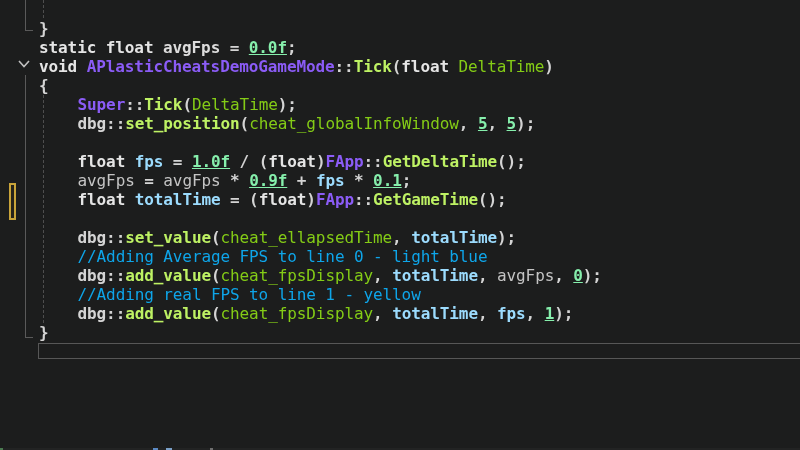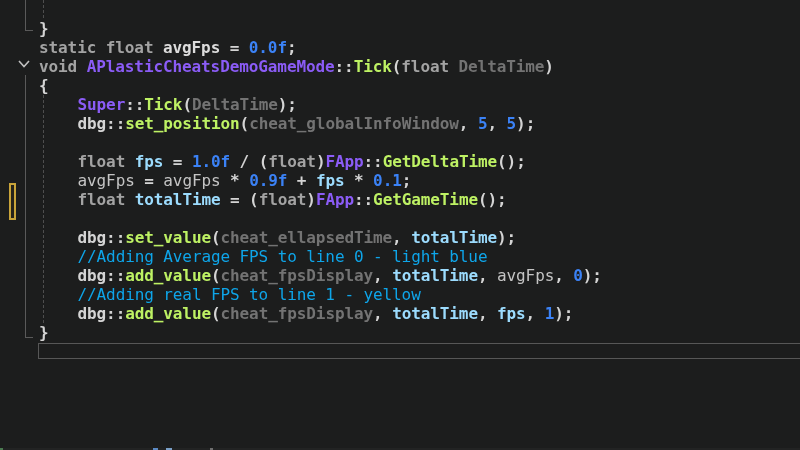--- a/index.html
+++ b/index.html
@@ -25,29 +25,29 @@
   .guide{position:absolute;width:0;border-left:1px dashed #4e4e4e;}
   .g1{left:43px;top:0;height:18px;}
   .g2{left:43px;top:95px;height:228px;}
   
   .code{
     position:absolute;left:39px;top:0;right:0;
     font-size:16px;line-height:19px;letter-spacing:-0.1px;
     white-space:pre;cursor:text;
   }
   .code-line{height:19px;font-weight:bold;color:#d4d4d4;}
-  .tk-kw{color:#a3a3a3;}
+  .tk-kw{color:#e5e5e5;}
   .tk-ty{color:#8b5cf6;}
   .tk-fn{color:#bef264;}
   .tk-lv{color:#9CDCFE;}
-  .tk-nu{color:#3b82f6;}
+  .tk-nu{color:#86efac;text-decoration:underline;}
   .tk-pl{color:#D4D4D4;}
   .tk-df{color:#DCDCDC;}
   .tk-cm{color:#0ea5e9;font-weight:normal;}
-  .tk-id{color:#737373;font-weight:bold;}
+  .tk-id{color:#84cc16;font-weight:normal;}
   .tk-gv{color:#C4C4C4;font-weight:normal;}
   
   .caret-box{
     position:absolute;left:38px;top:343px;width:762px;height:16px;
     border:1.5px solid #575757;border-right:none;box-sizing:border-box;
   }
   
   .bottom-strip{position:absolute;left:0;top:448px;width:800px;height:2px;background:#222323;}
   .speck{position:absolute;top:0;height:2px;}
   .speck-green{left:0;width:3px;background:#4a7a50;}

